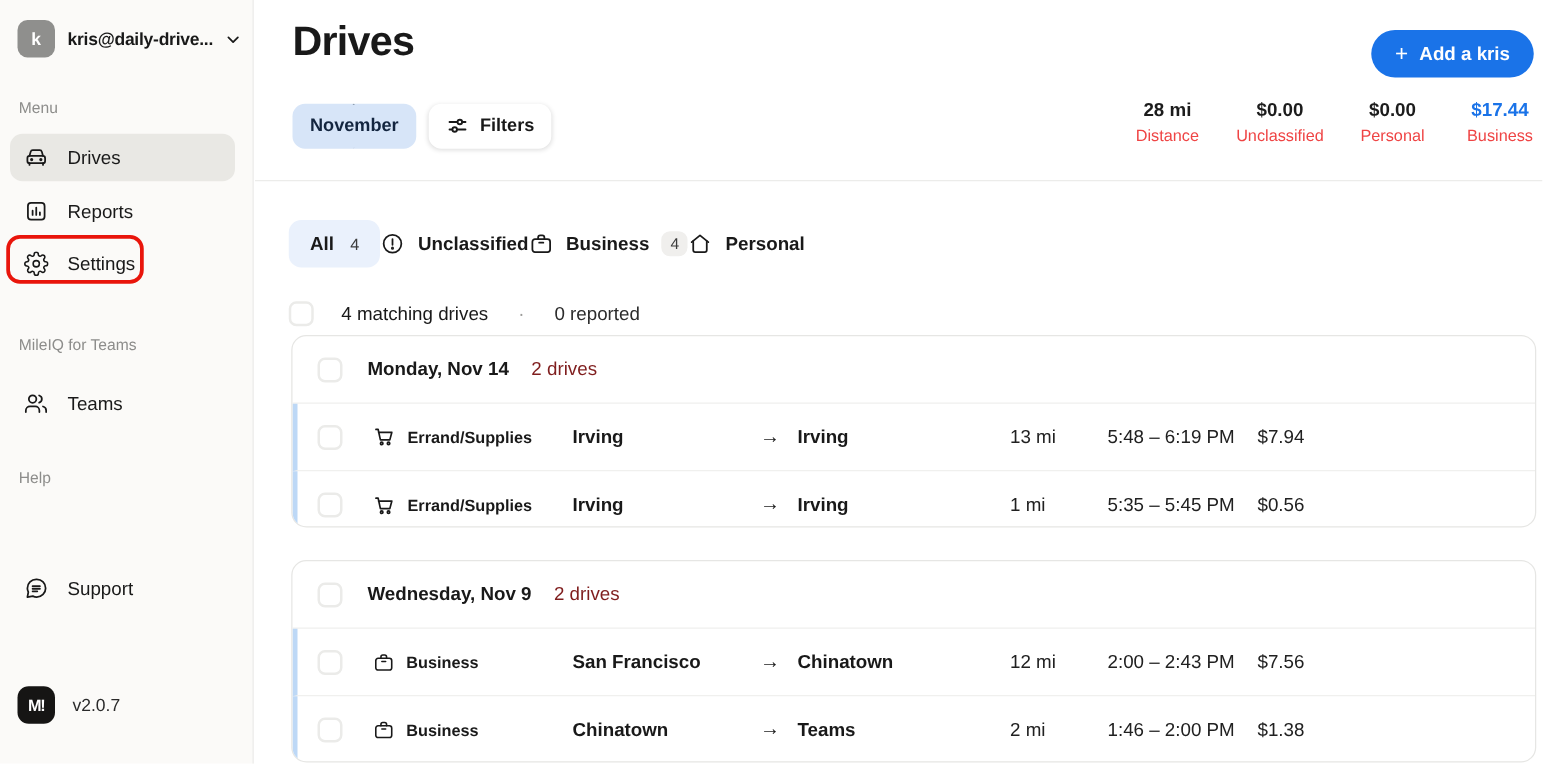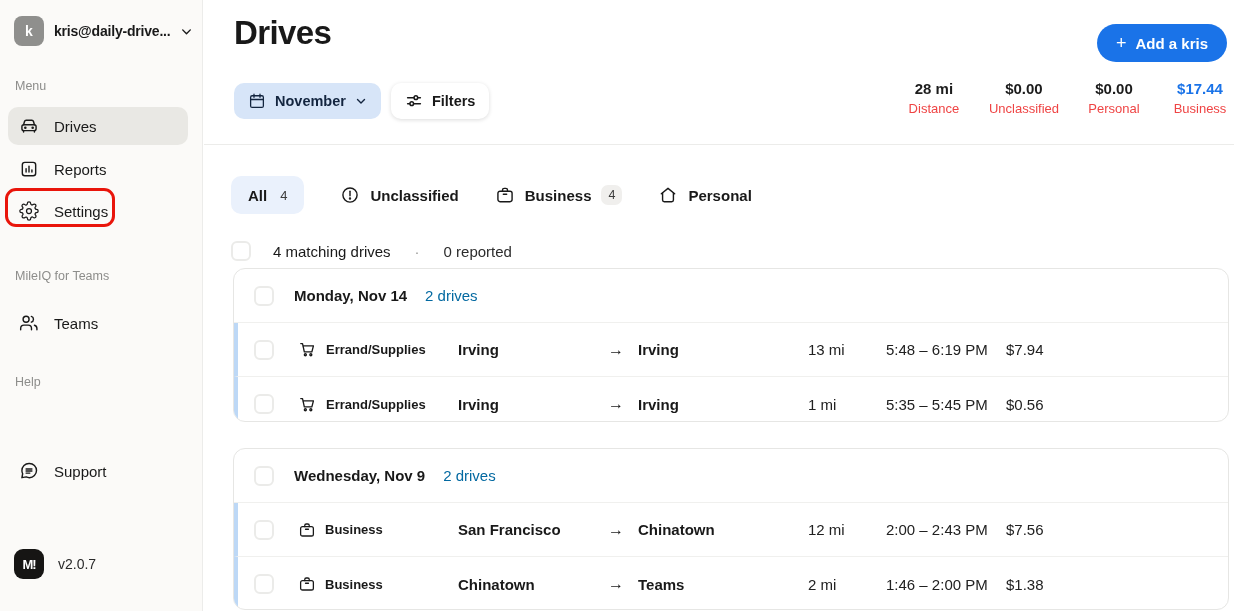--- a/index.html
+++ b/index.html
@@ -30,50 +30,50 @@
   .main { position:absolute; left:204px; top:0; width:1030px; height:611px; background:#fff; }
   .page-title { position:absolute; left:30px; top:14px; font-size:33px; font-weight:800; letter-spacing:-0.6px; }
   .add-btn { position:absolute; right:7px; top:24px; height:38px; border:none; border-radius:20px;
     background:#1a73e8; color:#fff; font-family:inherit; font-size:15px; font-weight:600;
     display:flex; align-items:center; gap:9px; padding:0 19px; cursor:pointer; }
   .add-btn .plus { font-size:18px; font-weight:500; line-height:1; }
 
   .toolbar { position:absolute; left:30px; top:83px; display:flex; gap:10px; }
   .pill { height:36px; border-radius:10px; display:flex; align-items:center; gap:9px;
     padding:0 14px; font-size:14.5px; font-weight:700; color:#13253f; cursor:pointer; }
-  .month-pill { background:#d7e5f8; }
+  .month-pill { background:#d7e5f8;flex-direction:column; }
   .filters-pill { background:#fff; color:#191919; box-shadow:0 1px 4px rgba(0,0,0,.14); }
 
   .stats { position:absolute; right:3px; top:80px; display:flex; gap:24px; }
   .stat { text-align:center; min-width:62px; }
   .stat-value { font-size:15px; font-weight:700; color:#1c1c1c; }
   .stat-value.blue { color:#1a73e8; }
   .stat-label { font-size:13px; color:#ef4444; margin-top:4px; }
 
   .header-divider { position:absolute; left:0; top:144px; width:1030px; height:1px; background:#ececea; }
 
-  .tabs { position:absolute; left:27px; top:176px; display:flex; align-items:center; gap:36px; }
+  .tabs { position:absolute; left:27px; top:176px; display:flex; align-items:center; }
   .tab { display:flex; align-items:center; gap:10px; font-size:15px; font-weight:700; cursor:pointer; }
   .tab-all { background:#eaf1fc; border-radius:10px; height:38px; padding:0 17px; gap:13px; }
   .tab-count { font-size:13px; font-weight:400; color:#3c3c3c; }
   .tab-badge { background:#f0efed; border-radius:7px; font-size:12.5px; font-weight:400;
     color:#3c3c3c; padding:3px 7px; }
 
   .summary-row { position:absolute; left:27px; top:241px; display:flex; align-items:center; gap:22px; font-size:15px; }
   .checkbox { width:20px; height:20px; border:2px solid #ebebe9; border-radius:6px; background:#fff; cursor:pointer; flex:0 0 auto; }
   .dot-sep { color:#9a9a98; margin:0 2px; }
   .reported { color:#2c2c2c; }
 
   .card { position:absolute; left:29px; width:996px; background:#fff;
     border:1px solid #e6e6e4; border-radius:12px; overflow:hidden; }
   .card-1 { top:268px; height:154px; }
   .card-2 { top:448px; height:162px; }
   .group-header { height:54px; display:flex; align-items:center; padding-left:20px; border-bottom:1px solid #f0f0ee; }
   .group-date { font-size:15px; font-weight:700; margin-left:20px; }
-  .group-count { font-size:15px; color:#0369a1; margin-left:18px; }
+  .group-count { font-size:15px; color:#7f1d1d; margin-left:18px; }
   .drive-row { height:54px; display:flex; align-items:center; border-left:4px solid #bdd8f6;
     padding-left:16px; border-bottom:1px solid #f0f0ee; }
   .drive-row:last-child { border-bottom:none; }
   .c-check { margin-right:24px; }
   .c-cat { width:160px; display:flex; align-items:center; gap:9px; font-size:13px; font-weight:600; }
   .c-from { width:150px; font-size:15px; font-weight:700; }
   .c-arrow { width:30px; font-size:16px; font-weight:600; }
   .c-to { width:170px; font-size:15px; font-weight:700; }
   .c-dist { width:78px; font-size:15px; color:#212121; }
   .c-time { width:120px; font-size:15px; color:#212121; }

